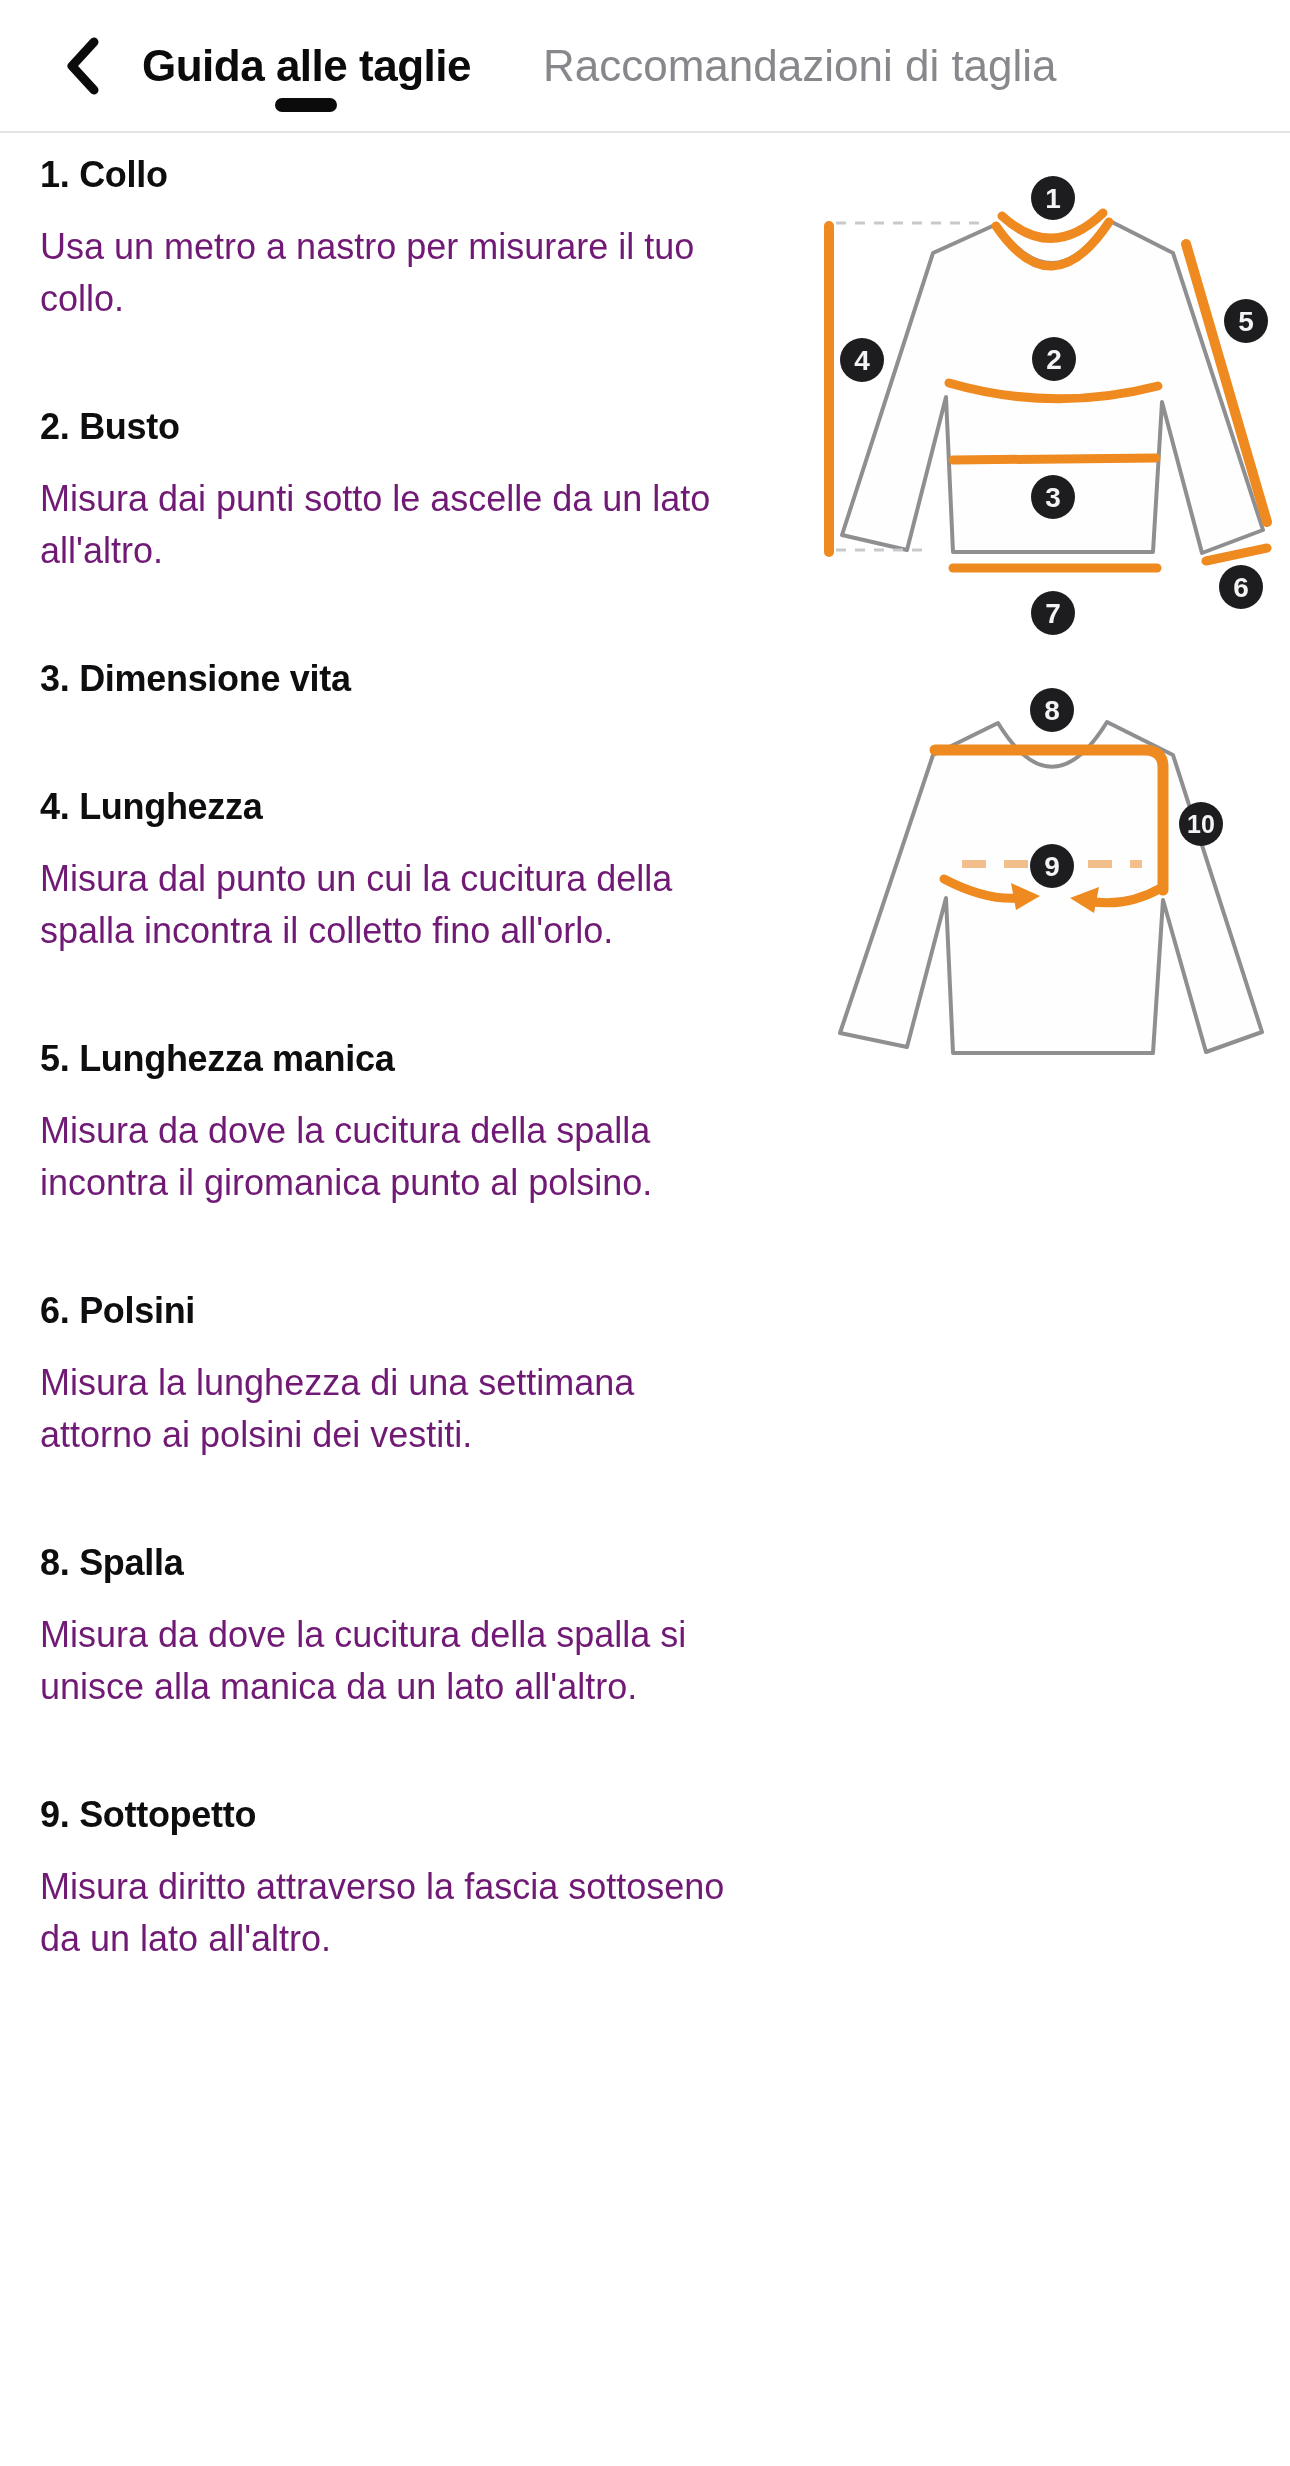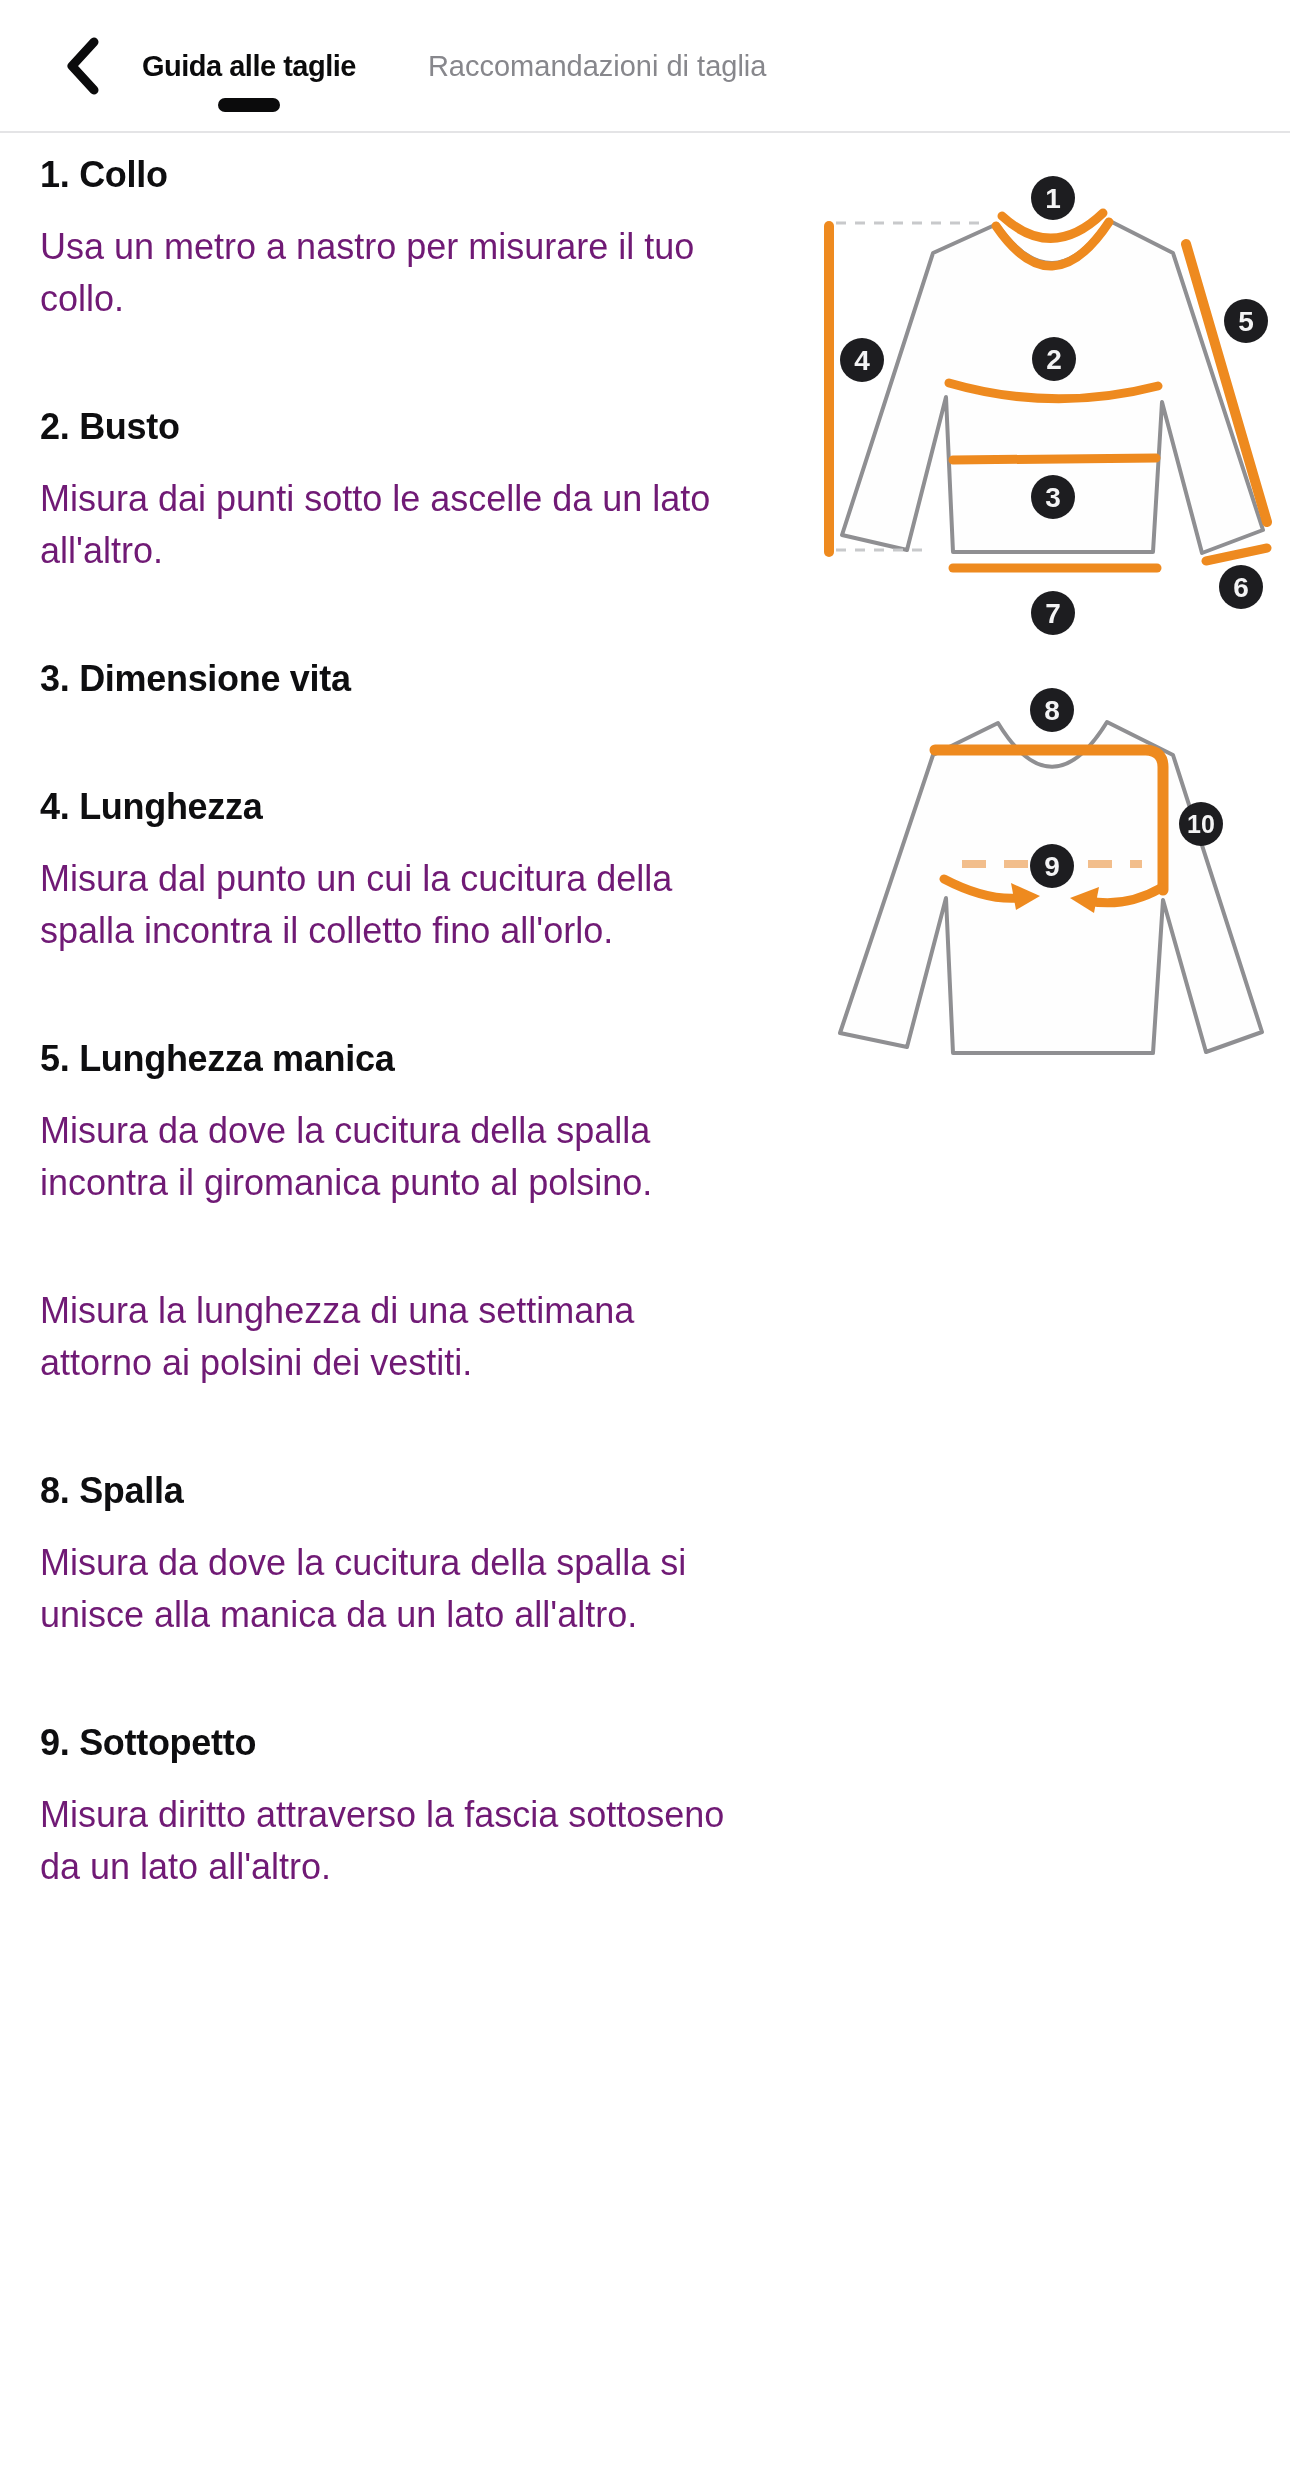--- a/index.html
+++ b/index.html
@@ -14,21 +14,21 @@
   header{
     height:131px;border-bottom:2px solid #E4E4E6;
     display:flex;align-items:center;box-sizing:content-box;
     background:#fff;position:relative;
   }
   .back{
     background:none;border:none;padding:0;margin:0 0 0 66px;
     width:34px;height:58px;cursor:pointer;display:flex;align-items:center;
   }
   .tabs{display:flex;align-items:center;margin-left:42px;}
-  .tab{font-size:29px;line-height:52px;position:relative;cursor:pointer;text-align:right;}
+  .tab{font-size:44px;line-height:52px;position:relative;cursor:pointer;text-align:right;}
   .tab.active{font-weight:700;color:#0B0B0C;letter-spacing:-0.5px;}
   .tab.inactive{font-weight:400;color:#87878C;margin-left:72px;}
   .pill{
     position:absolute;left:50%;transform:translateX(-50%);
     top:58px;width:62px;height:14px;border-radius:8px;background:#0B0B0C;
   }
 
   
   .content{position:relative;padding:16px 0 0 40px;}
   .text-col{width:712px;}
@@ -93,20 +93,21 @@
         <h2>4. Lunghezza</h2>
         <p>Misura dal punto un cui la cucitura della spalla incontra il colletto fino all'orlo.</p>
       </section>
 
       <section class="sec">
         <h2>5. Lunghezza manica</h2>
         <p>Misura da dove la cucitura della spalla incontra il giromanica punto al polsino.</p>
       </section>
 
       <section class="sec">
+        <h2>6. Polsini</h2>
         <p>Misura la lunghezza di una settimana attorno ai polsini dei vestiti.</p>
       </section>
 
 
       <section class="sec">
         <h2>8. Spalla</h2>
         <p>Misura da dove la cucitura della spalla si unisce alla manica da un lato all'altro.</p>
       </section>
 
       <section class="sec">

